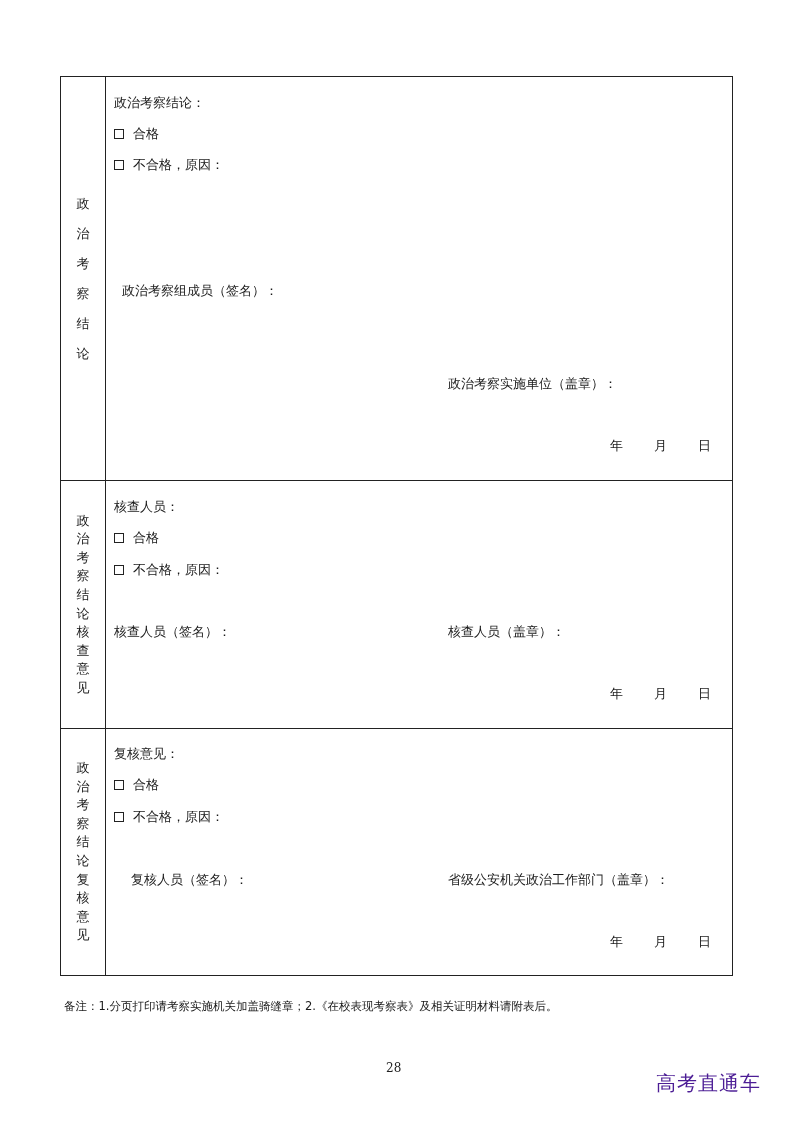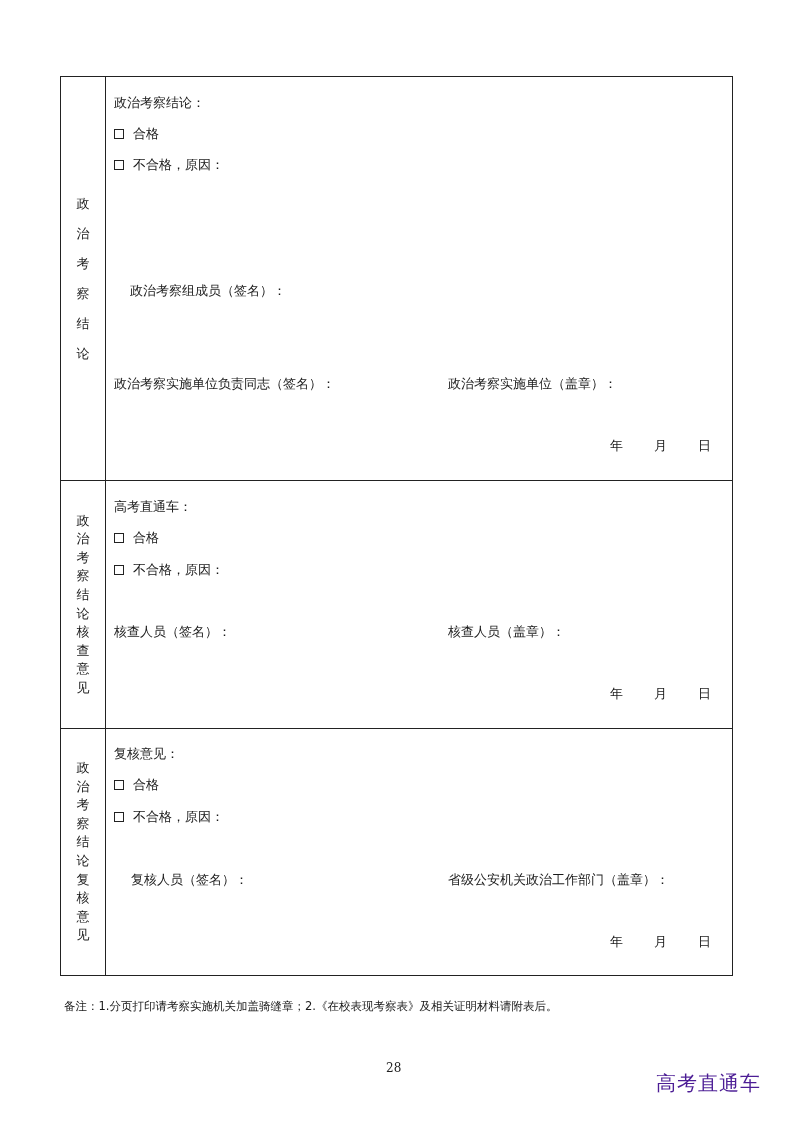--- a/index.html
+++ b/index.html
@@ -41,22 +41,21 @@
         <span>考</span>
         <span>察</span>
         <span>结</span>
         <span>论</span>
       </div>
     </div>
     <div class="content">
       <div class="abs" style="left:8px;top:17px;">政治考察结论：</div>
       <div class="abs" style="left:8px;top:48px;"><span class="cb"></span><span>合格</span></div>
       <div class="abs" style="left:8px;top:79px;"><span class="cb"></span><span>不合格，原因：</span></div>
-      <div class="abs" style="left:24px;top:205px;">政治考察组成员（签名）：</div>
-      <div class="abs" style="left:8px;top:298px;">政治考察实施单位负责同志（签名）：</div>
+      <div class="abs" style="left:16px;top:205px;">政治考察组成员（签名）：</div>
       <div class="abs" style="left:342px;top:298px;">政治考察实施单位（盖章）：</div>
       <div class="date">
         <span style="left:504px;top:360px;">年</span>
         <span style="left:548px;top:360px;">月</span>
         <span style="left:592px;top:360px;">日</span>
       </div>
     </div>
   </div>
 
   <div class="row" style="height:248px;">
@@ -68,21 +67,21 @@
         <span>察</span>
         <span>结</span>
         <span>论</span>
         <span>核</span>
         <span>查</span>
         <span>意</span>
         <span>见</span>
       </div>
     </div>
     <div class="content">
-      <div class="abs" style="left:8px;top:17px;">高考直通车：</div>
+      <div class="abs" style="left:8px;top:17px;">核查人员：</div>
       <div class="abs" style="left:8px;top:48px;"><span class="cb"></span><span>合格</span></div>
       <div class="abs" style="left:8px;top:80px;"><span class="cb"></span><span>不合格，原因：</span></div>
       <div class="abs" style="left:8px;top:142px;">核查人员（签名）：</div>
       <div class="abs" style="left:342px;top:142px;">核查人员（盖章）：</div>
       <div class="date">
         <span style="left:504px;top:204px;">年</span>
         <span style="left:548px;top:204px;">月</span>
         <span style="left:592px;top:204px;">日</span>
       </div>
     </div>

